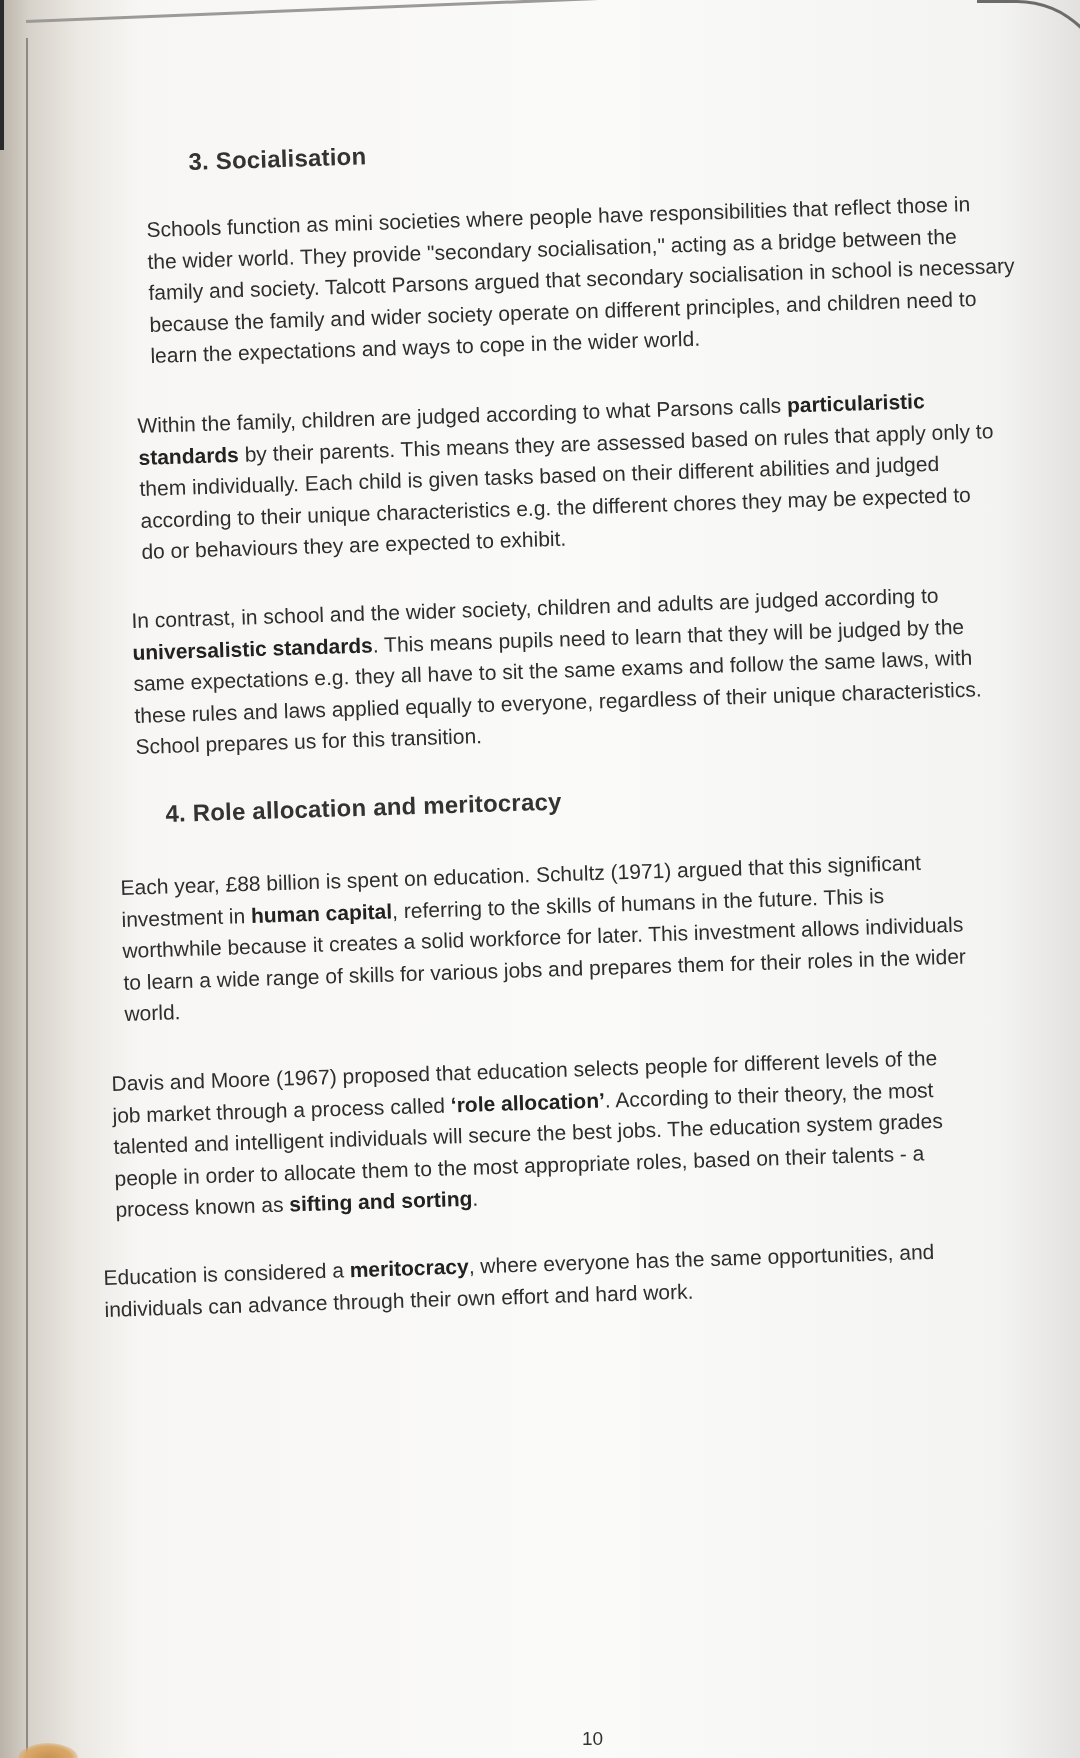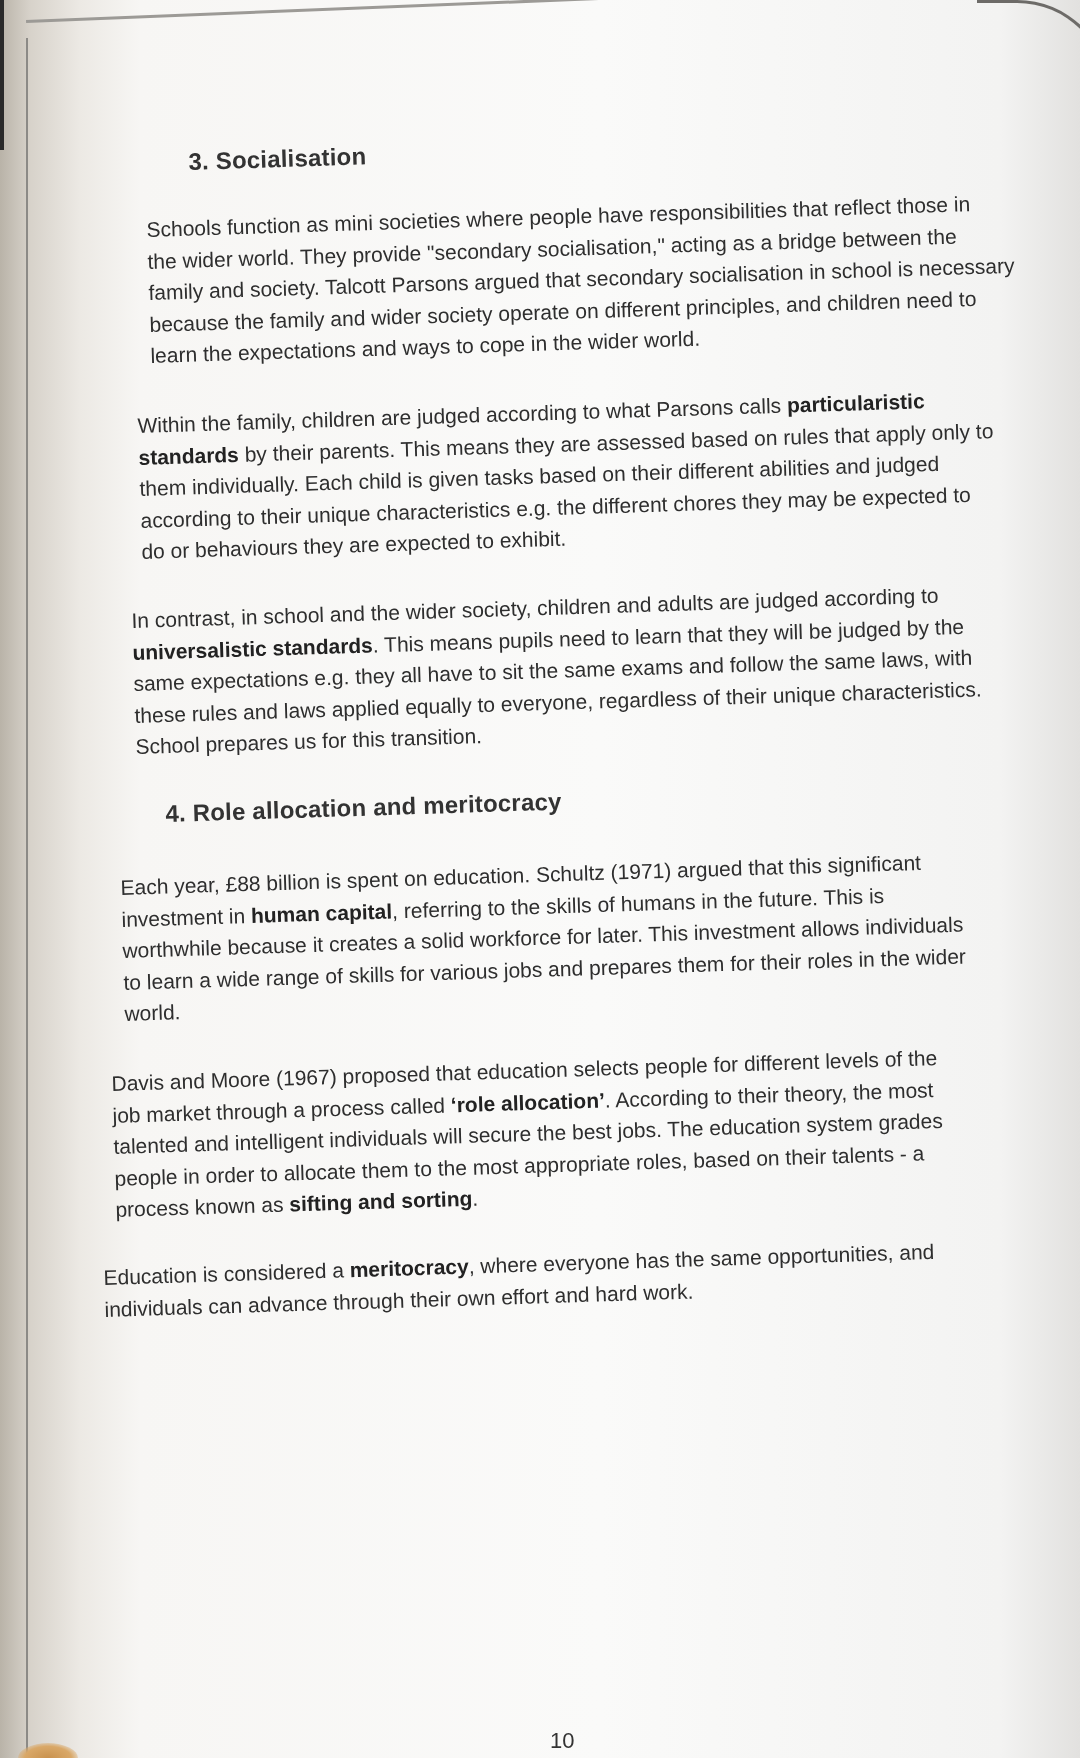--- a/index.html
+++ b/index.html
@@ -47,22 +47,22 @@
   .heading {
     font-size: 24px; font-weight: bold; color: #333;
     letter-spacing: 0.2px;
   }
   .para .line {
     display: block;
     font-size: 21px; line-height: 31.5px; color: #2e2e2e;
   }
   b { font-weight: bold; color: #222; }
   .page-number {
-    position: absolute; left: 550px; top: 1728px;
-    font-size: 22px; color: #333;
+    position: absolute; left: 582px; top: 1728px;
+    font-size: 19px; color: #333;
   }
 </style>
 </head>
 <body>
 
 <div class="page-bg"></div>
 <div class="left-edge"></div>
 <div class="frame-line"></div>
 <div class="frame-top"></div>
 <div class="corner-curl"></div>

